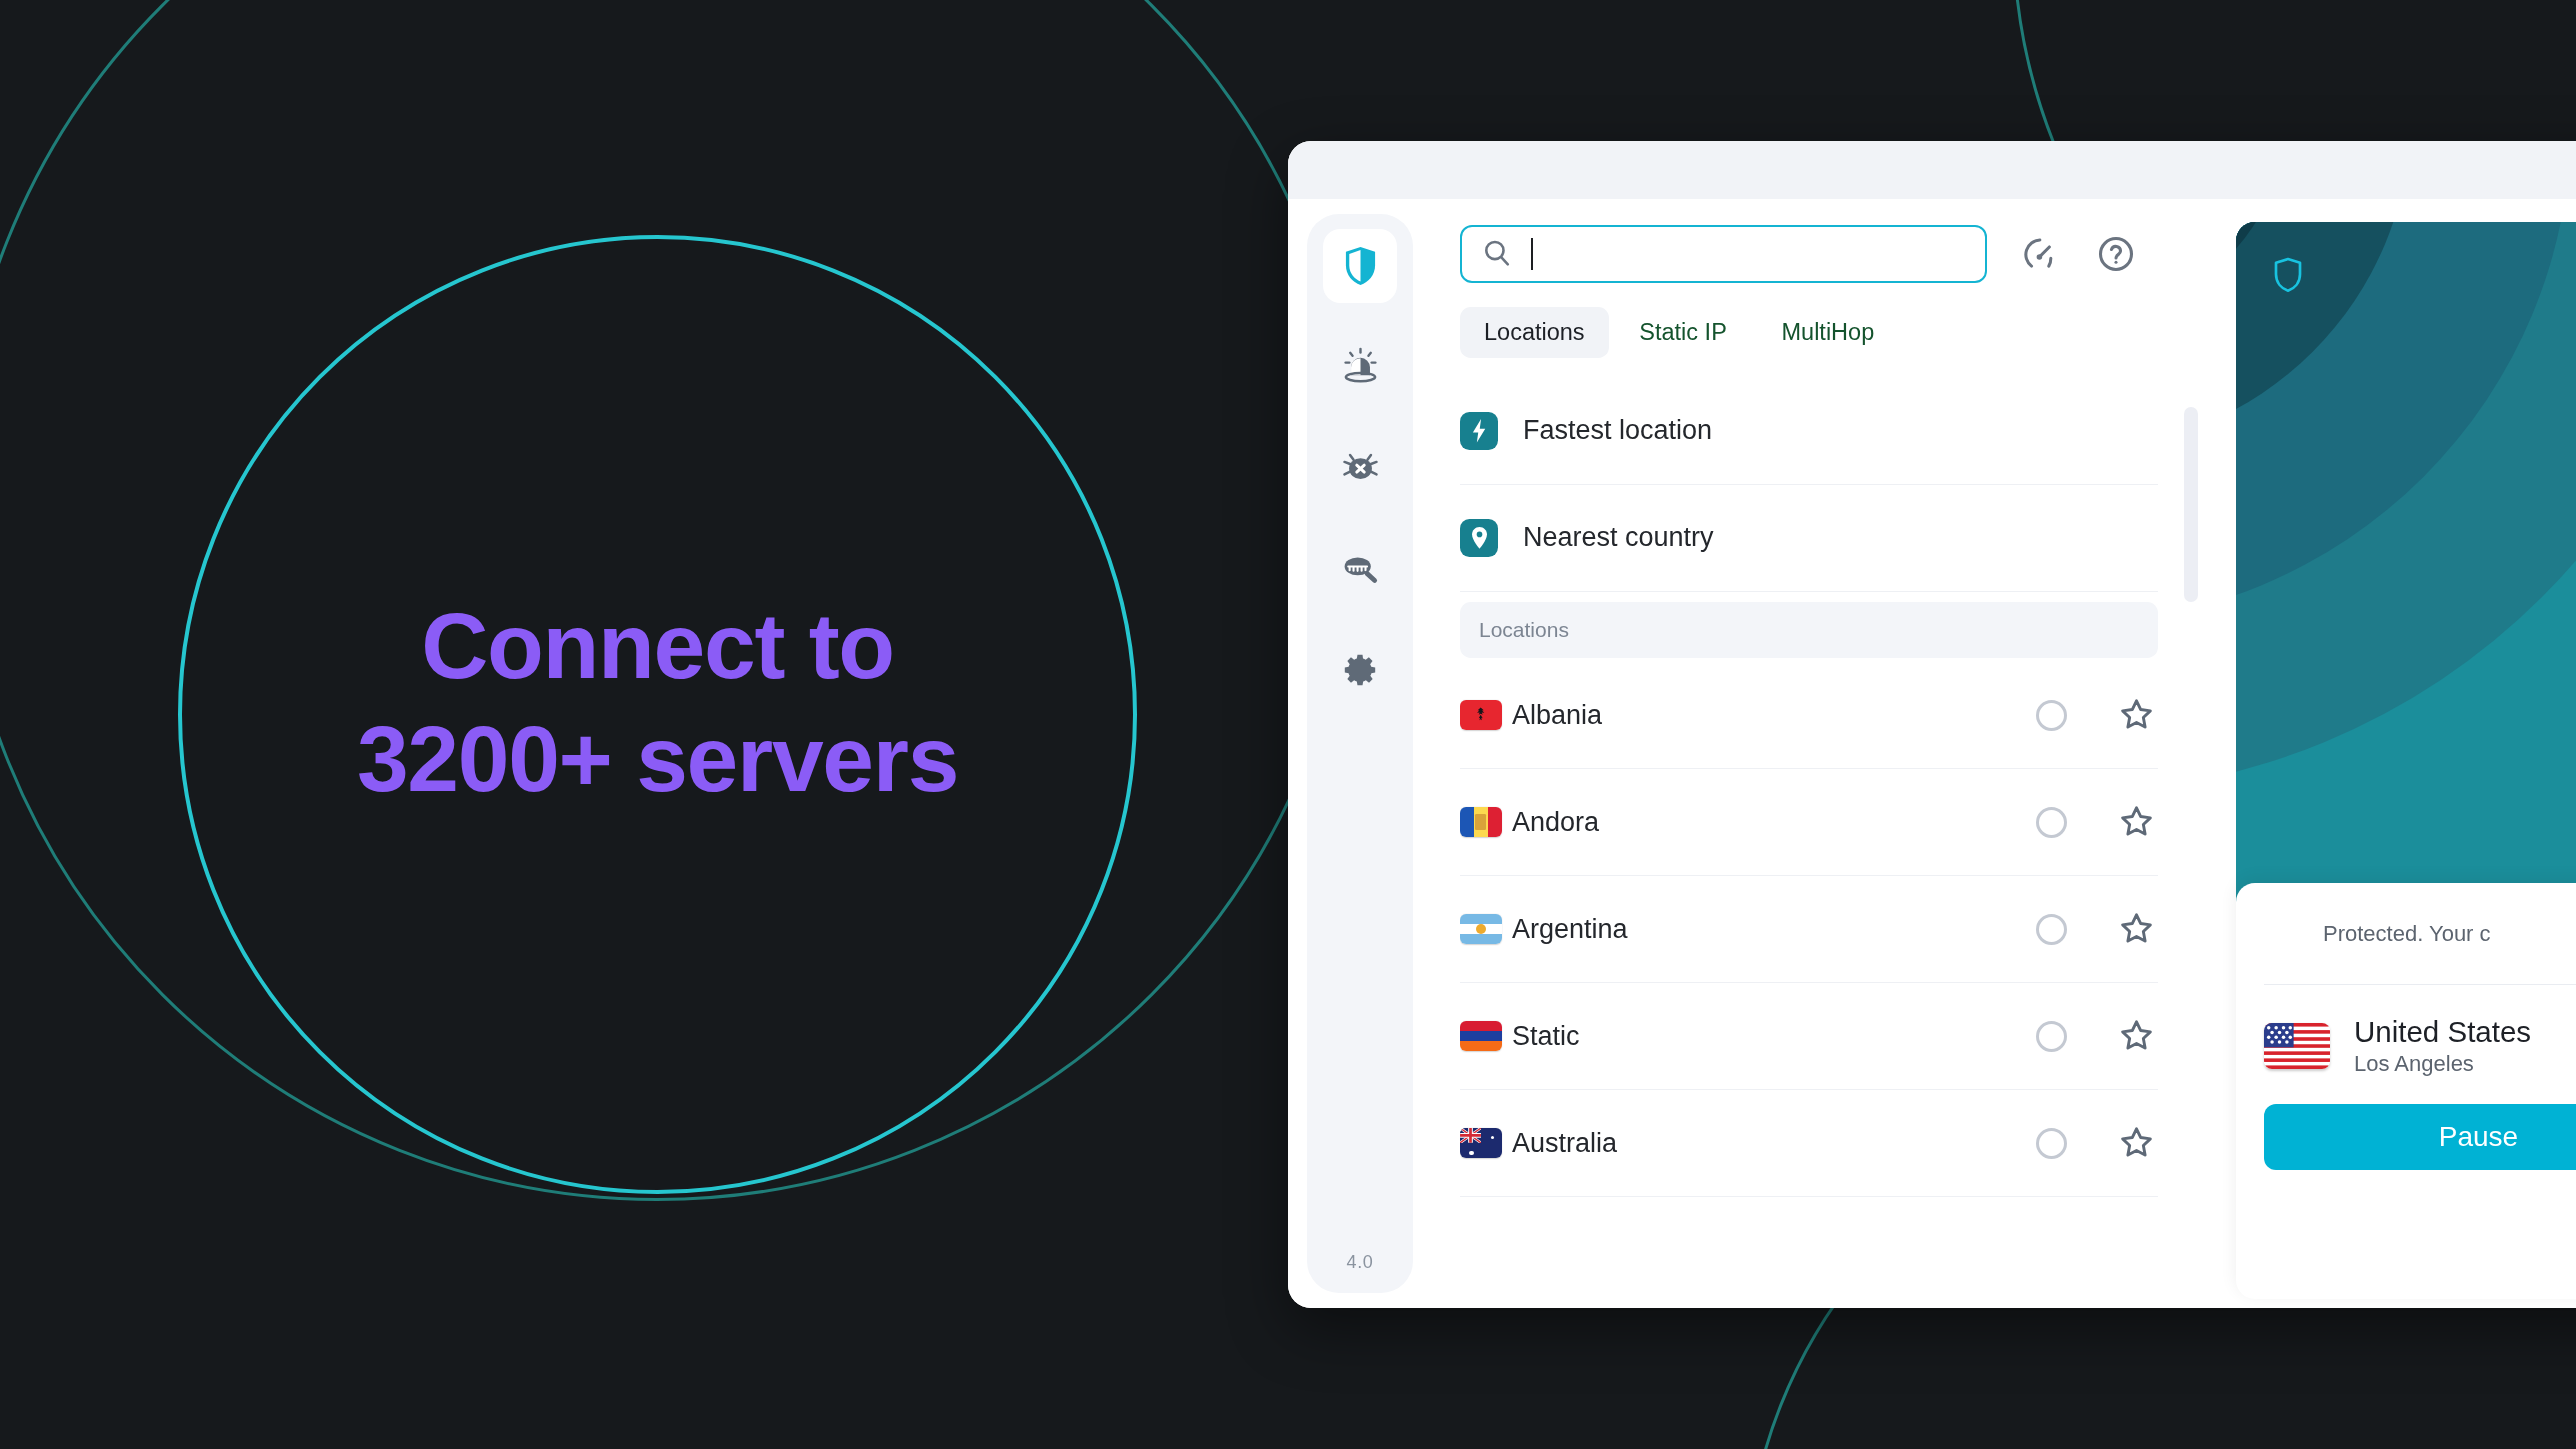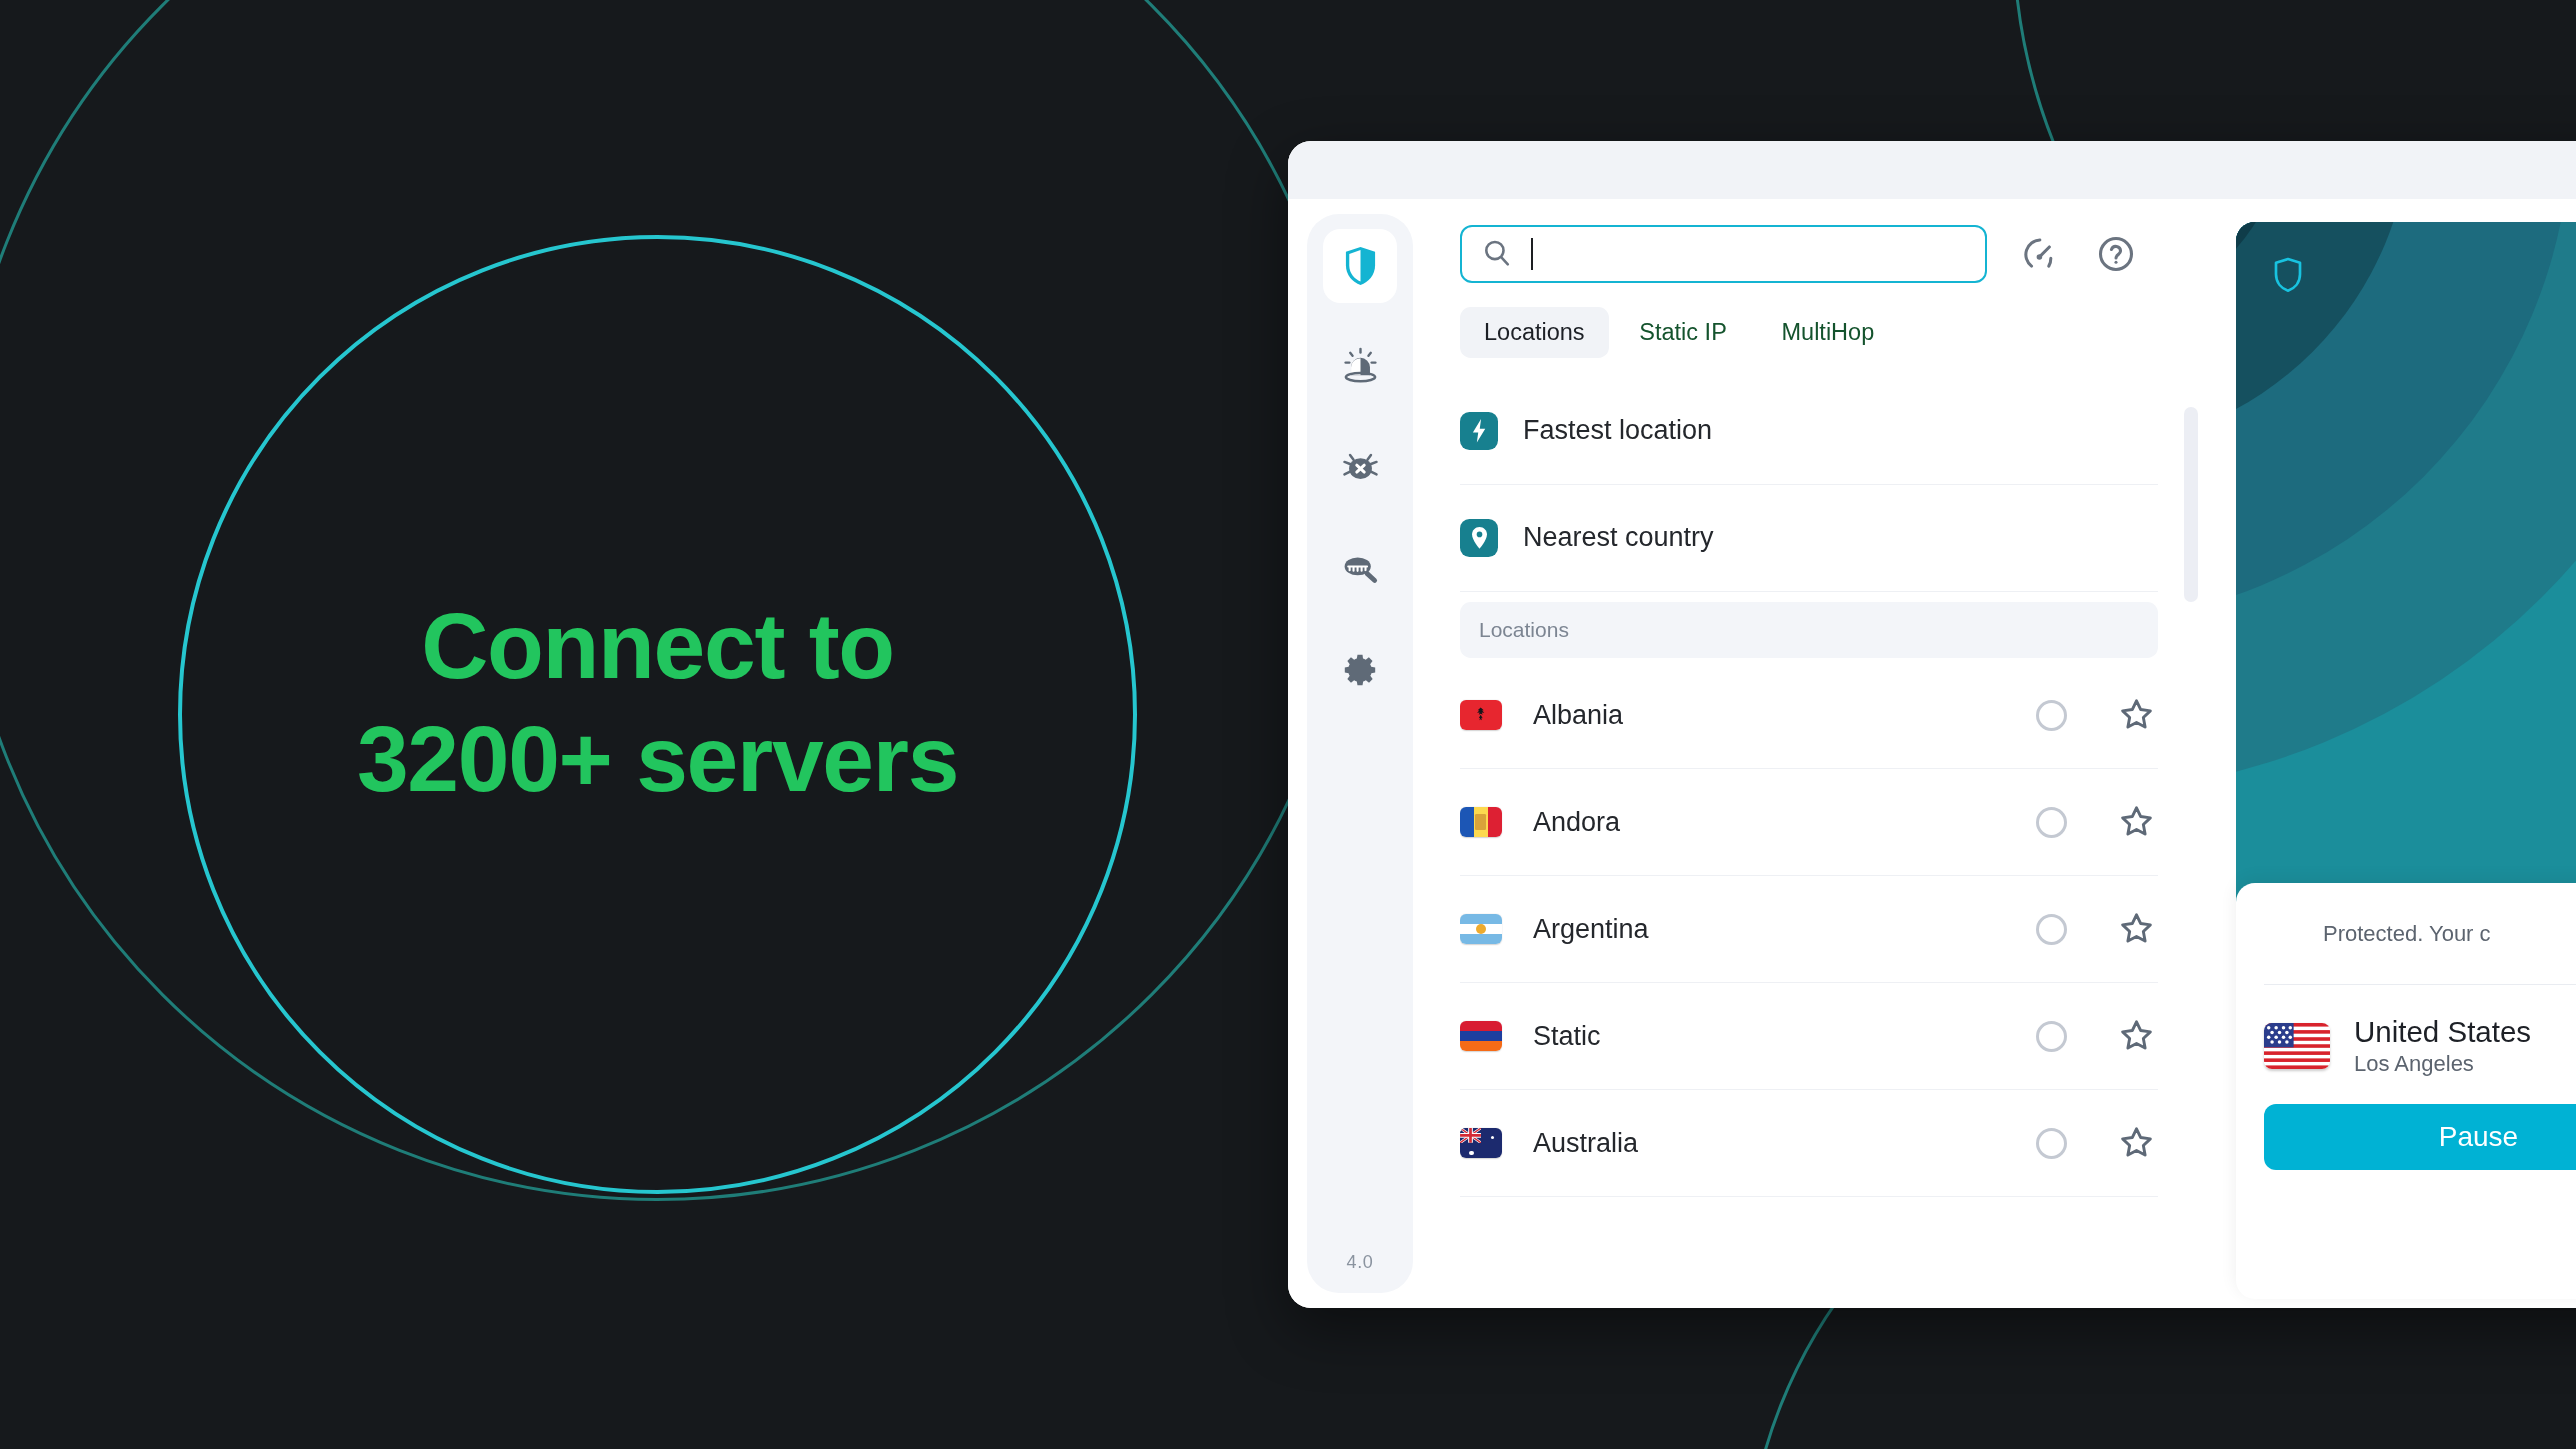--- a/index.html
+++ b/index.html
@@ -44,21 +44,21 @@
 
   
   .hero {
     position:absolute;
     left:0; top:590px;
     width:1315px;
     text-align:center;
     z-index:2;
   }
   .hero h1 {
-    color:#22c55e;
+    color:#8b5cf6;
     font-size:93px;
     line-height:1.22;
     font-weight:bold;
     letter-spacing:-1.3px;
   }
   .hero h1 .line { display:block; }
 
   
   .app-window {
     position:absolute;
@@ -238,21 +238,21 @@
   }
   .flag {
     width:42px; height:29.5px;
     border-radius:6px;
     overflow:hidden;
     flex:0 0 42px;
     box-shadow:0 0.7px 1.3px rgba(0,0,0,.18);
     position:relative;
   }
   .c-name {
-    margin-left:31px;
+    margin-left:10px;
     font-size:27px;
     color:#24272c;
     flex:1;
   }
   .radio {
     width:31px; height:31px;
     border:3.4px solid #c4c9d2;
     border-radius:50%;
     flex:0 0 31px;
     margin-right:52px;

